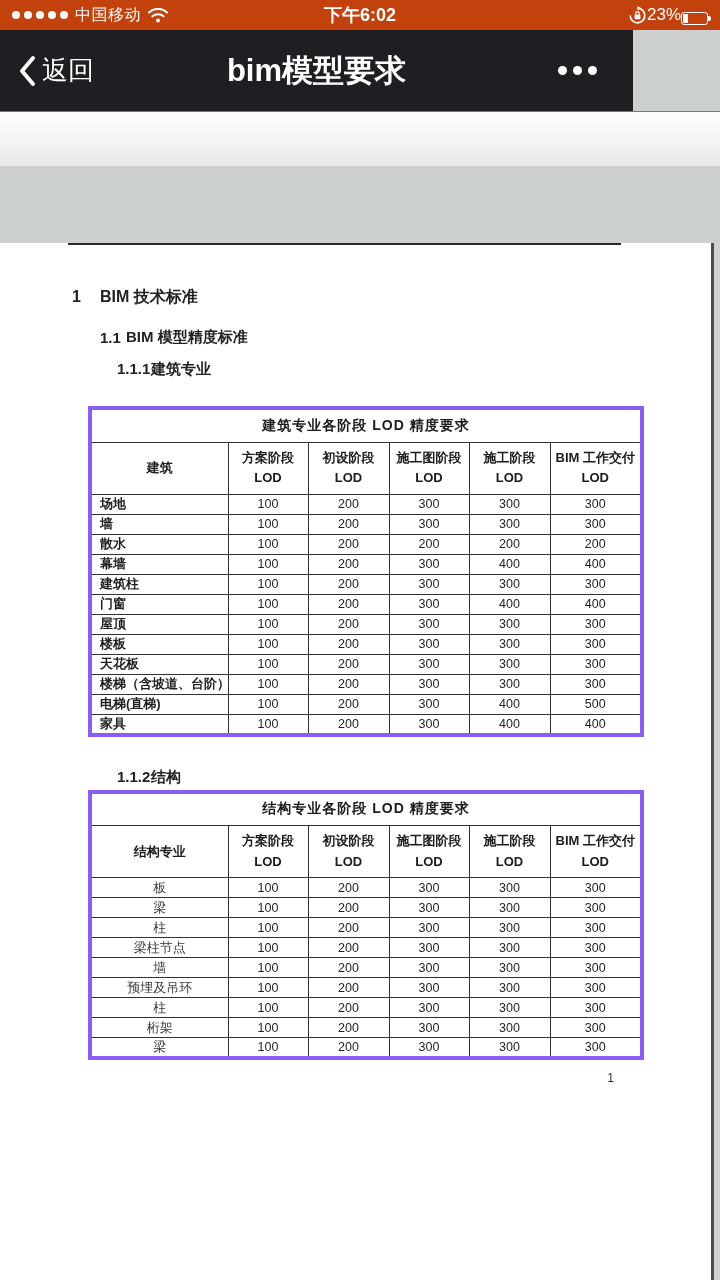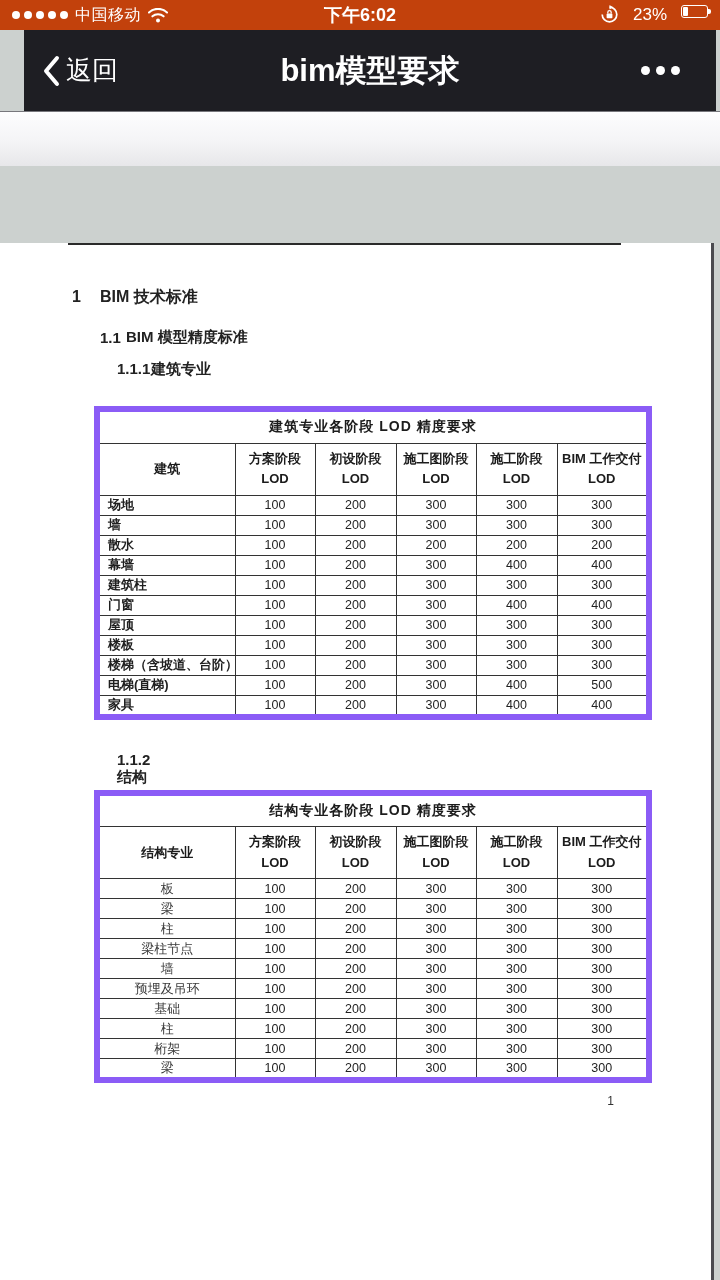--- a/index.html
+++ b/index.html
@@ -12,31 +12,31 @@
   
   .statusbar { position:absolute; top:0; left:0; width:720px; height:30px;
                background:#c2410c; color:#fff; display:flex; align-items:center;
                padding:0 12px; z-index:30; }
   .sb-left { display:flex; align-items:center; gap:7px; }
   .signal-dots { display:flex; gap:4px; align-items:center; }
   .signal-dots i { width:8px; height:8px; border-radius:50%; background:#fff; }
   .carrier { font-size:16px; letter-spacing:0.5px; }
   .sb-time { position:absolute; left:0; right:0; text-align:center; font-size:18px;
              font-weight:bold; pointer-events:none; }
-  .sb-right { margin-left:auto; display:flex; align-items:flex-start; gap:14px; z-index:2; }
+  .sb-right { margin-left:auto; display:flex; align-items:flex-end; gap:0; z-index:2; }
   .pct { font-size:17px; }
   .battery { position:relative; width:27px; height:13px; border:1px solid #fff;
              border-radius:3px; padding:1px; }
   .battery .fill { height:100%; width:23%; background:#fff; border-radius:1px; }
   .battery .nub { position:absolute; right:-4px; top:3px; width:3px; height:5px;
                   background:#fff; border-radius:0 2px 2px 0; }
 
   
-  .navbar { position:absolute; top:30px; left:0; width:692px; height:81px;
-            background:#1e1e23; color:#fff; display:flex; align-items:center; z-index:29;margin-left:24px; }
+  .navbar { position:absolute; top:30px; left:0; width:633px; height:81px;
+            background:#1e1e23; color:#fff; display:flex; align-items:center; z-index:29; }
   .back-btn { display:flex; align-items:center; gap:6px; padding:10px 14px 10px 18px;
               cursor:pointer; }
   .back-label { font-size:26px; }
   .nav-title { position:absolute; left:0; right:0; text-align:center; font-size:31px;
                font-weight:bold; pointer-events:none; }
   .menu-btn { margin-left:auto; display:flex; gap:6px; padding:16px 36px 16px 16px;
               cursor:pointer; }
   .menu-btn i { width:9px; height:9px; border-radius:50%; background:#fff; }
 
   
@@ -49,24 +49,24 @@
   .page { position:relative; width:714px; height:1074px; background:#fff;
           border-right:3px solid #4b4b50; border-bottom:5px solid #3e3e44;
           padding-left:68px; padding-right:32px; color:#1c1c1c; }
   .rule { margin-top:77px; width:553px; height:2px; background:#2a2a2a; }
 
   .hd { display:flex; align-items:baseline; font-weight:bold; color:#222; }
   .hd .num { flex:none; }
   .hd1 { margin-top:42px; font-size:16px; } .hd1 .num { width:28px; margin-left:4px; }
   .hd2 { margin-top:20px; font-size:15px;align-items:center; } .hd2 .num { width:26px; margin-left:32px; }
   .hd3 { margin-top:13px; font-size:15px; } .hd3 .num { width:34px; margin-left:49px; }
-  .hd4 { margin-top:31px; font-size:15px;flex-direction:column; } .hd4 .num { width:34px; margin-left:49px; }
+  .hd4 { margin-top:31px; font-size:15px; } .hd4 .num { width:34px; margin-left:49px; }
 
   table.lod { border-collapse:collapse; table-layout:fixed; width:552px;
-              margin-left:26px; border:6px solid #8b5cf6; }
+              margin-left:20px; border:4px solid #8b5cf6; }
   .t1 { margin-top:27px; }
   .t2 { margin-top:3px; }
   table.lod th, table.lod td { border:1px solid #333; text-align:center;
                                overflow:hidden; white-space:nowrap; }
   th.tcaption { height:34px; font-size:14px; font-weight:bold; letter-spacing:1px; }
   tr.colhead th { height:52px; font-size:13px; font-weight:bold; vertical-align:middle; }
   tr.colhead .stage { line-height:1.55; }
   table.lod tbody td { height:20px; font-size:12.5px; color:#1f1f1f; }
   table.lod tbody td.rowlabel { font-size:13px; }
   .t1 tbody td.rowlabel { text-align:left; padding-left:8px; font-weight:bold; }
@@ -247,20 +247,28 @@
             </tr>
             <tr>
               <td class="rowlabel">楼板</td>
               <td>100</td>
               <td>200</td>
               <td>300</td>
               <td>300</td>
               <td>300</td>
             </tr>
             <tr>
+              <td class="rowlabel">天花板</td>
+              <td>100</td>
+              <td>200</td>
+              <td>300</td>
+              <td>300</td>
+              <td>300</td>
+            </tr>
+            <tr>
               <td class="rowlabel">楼梯（含坡道、台阶）</td>
               <td>100</td>
               <td>200</td>
               <td>300</td>
               <td>300</td>
               <td>300</td>
             </tr>
             <tr>
               <td class="rowlabel">电梯(直梯)</td>
               <td>100</td>
@@ -365,28 +373,20 @@
             </tr>
             <tr>
               <td class="rowlabel">预埋及吊环</td>
               <td>100</td>
               <td>200</td>
               <td>300</td>
               <td>300</td>
               <td>300</td>
             </tr>
             <tr>
-              <td class="rowlabel">基础</td>
-              <td>100</td>
-              <td>200</td>
-              <td>300</td>
-              <td>300</td>
-              <td>300</td>
-            </tr>
-            <tr>
               <td class="rowlabel">柱</td>
               <td>100</td>
               <td>200</td>
               <td>300</td>
               <td>300</td>
               <td>300</td>
             </tr>
             <tr>
               <td class="rowlabel">桁架</td>
               <td>100</td>

